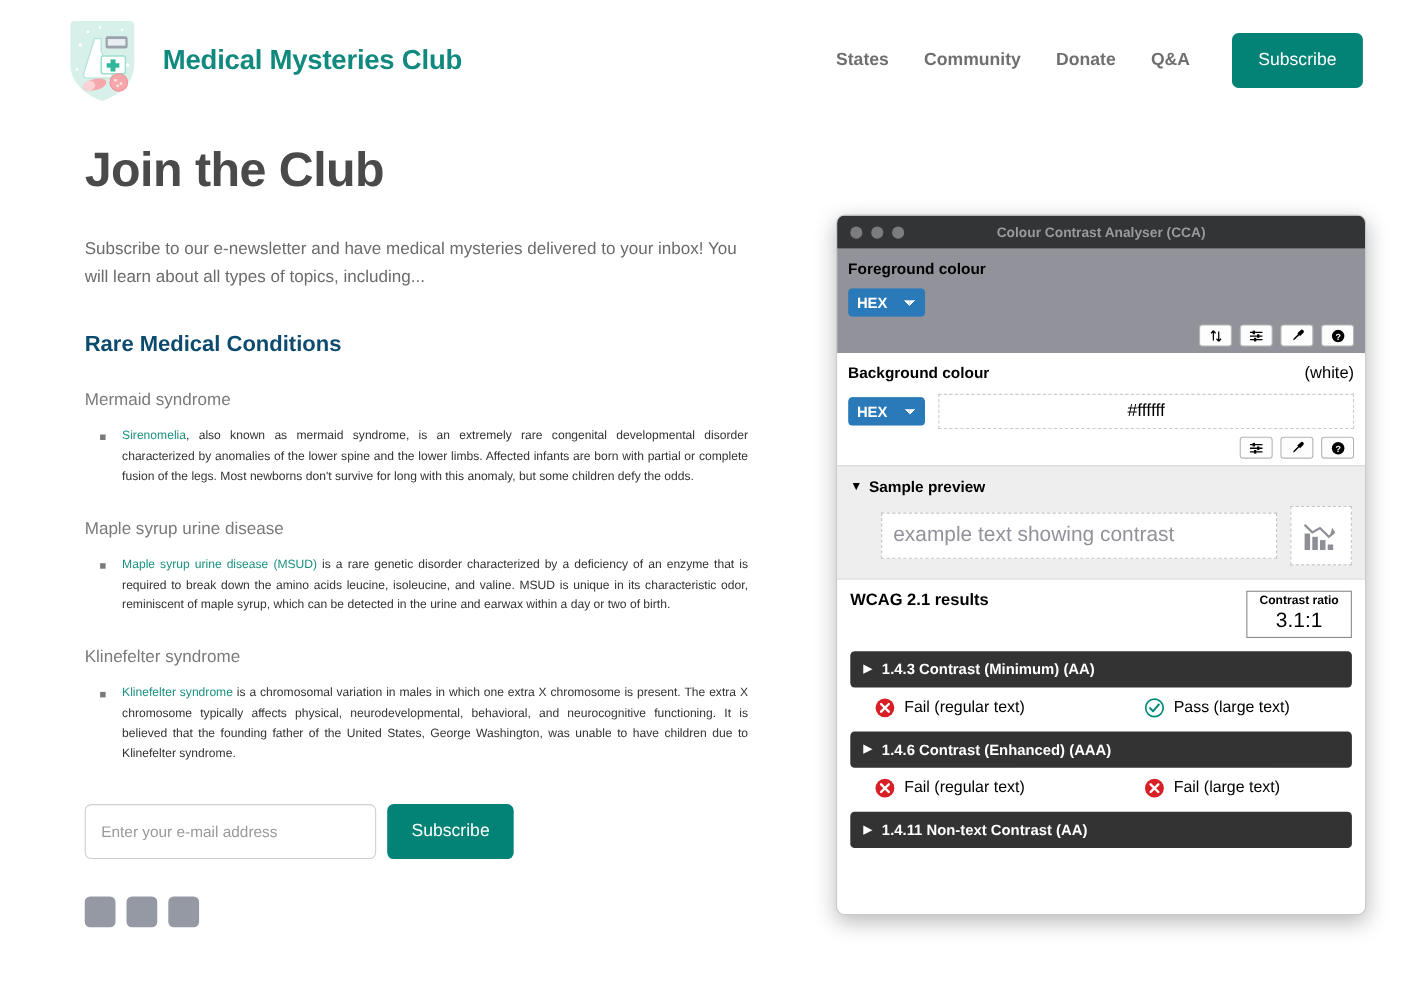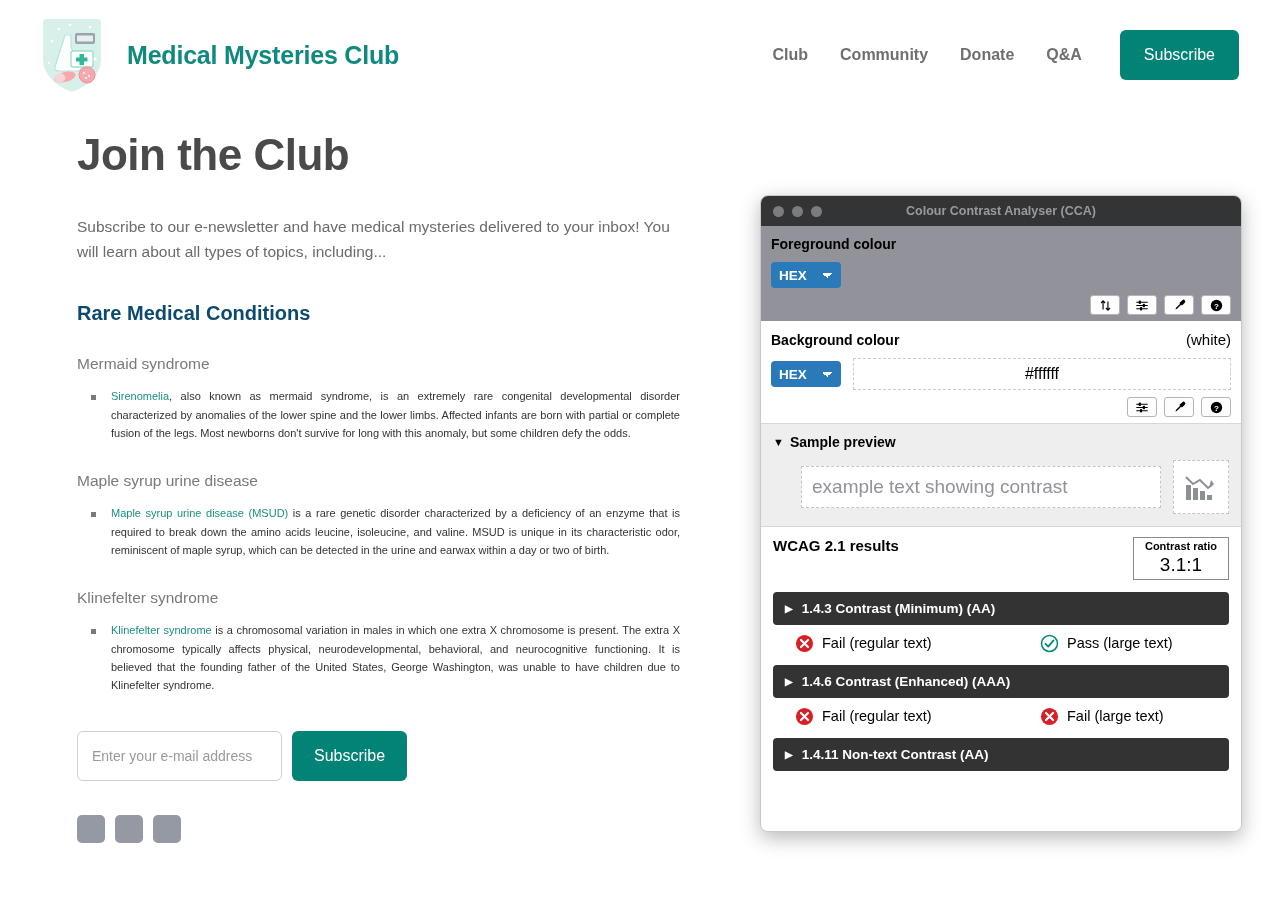--- a/index.html
+++ b/index.html
@@ -8,21 +8,21 @@
     width: 1275px; height: 909px;
     background: #ffffff;
     font-family: "Liberation Sans", sans-serif;
     overflow: hidden;
     position: relative;
   }
 
   
   .site-header {
     display: flex; align-items: center;
-    padding: 10px 36px 0 35px;
+    padding: 10px 36px 0 56px;
     height: 100px;
     justify-content: center;
   }
   .brand { display:flex; align-items:center; gap:18px; }
   .logo-shield { width:74px; height:88px; position:relative; flex:none; }
   .brand-title {
     font-size: 25px; font-weight: 700; color:#10897e;
     letter-spacing: -0.2px;
   }
   .nav { margin-left:auto; display:flex; align-items:center; gap:0; }
@@ -60,21 +60,21 @@
   }
   ul.cond-list li:before {
     content:""; position:absolute; left:-10px; top:8px;
     width:5px; height:5px; background:#7a7a7a;
   }
   ul.cond-list li a { color:#1b9080; text-decoration:none; }
 
   
   .sub-form { display:flex; align-items:center; gap:10px; margin-top:36px; }
   .email-input {
-    width: 205px; height: 50px; border:1px solid #cfcfcf; border-radius:6px;
+    width: 265px; height: 50px; border:1px solid #cfcfcf; border-radius:6px;
     padding: 0 14px; font-size:14px; color:#6b6b6b;
     font-family:"Liberation Sans", sans-serif; background:#fff;
   }
   .email-input::placeholder { color:#9a9a9a; }
   .form-sub-btn {
     background:#038376; color:#fff; border:none; border-radius:6px;
     height:50px; padding: 0 22px; font-size:16px; cursor:pointer;
     font-family:"Liberation Sans", sans-serif;
   }
 
@@ -211,21 +211,21 @@
             <circle cx="14" cy="52" r="1.2"></circle>
               <circle cx="35" cy="14" r="1.2"></circle>
           </g>
         </g>
       </svg>
     </div>
     <div class="brand-title">Medical Mysteries Club</div>
   </div>
 
   <nav class="nav">
-    <a href="#">Club</a>
+    <a href="#">States</a>
     <a href="#">Community</a>
     <a href="#">Donate</a>
     <a href="#">Q&amp;A</a>
     <a href="#" class="subscribe-btn">Subscribe</a>
   </nav>
 </header>
 
 <main class="content">
   <h1 class="page-title">Join the Club</h1>
   <p class="intro">Subscribe to our e-newsletter and have medical mysteries delivered to your inbox! You will learn about all types of topics, including...</p>

